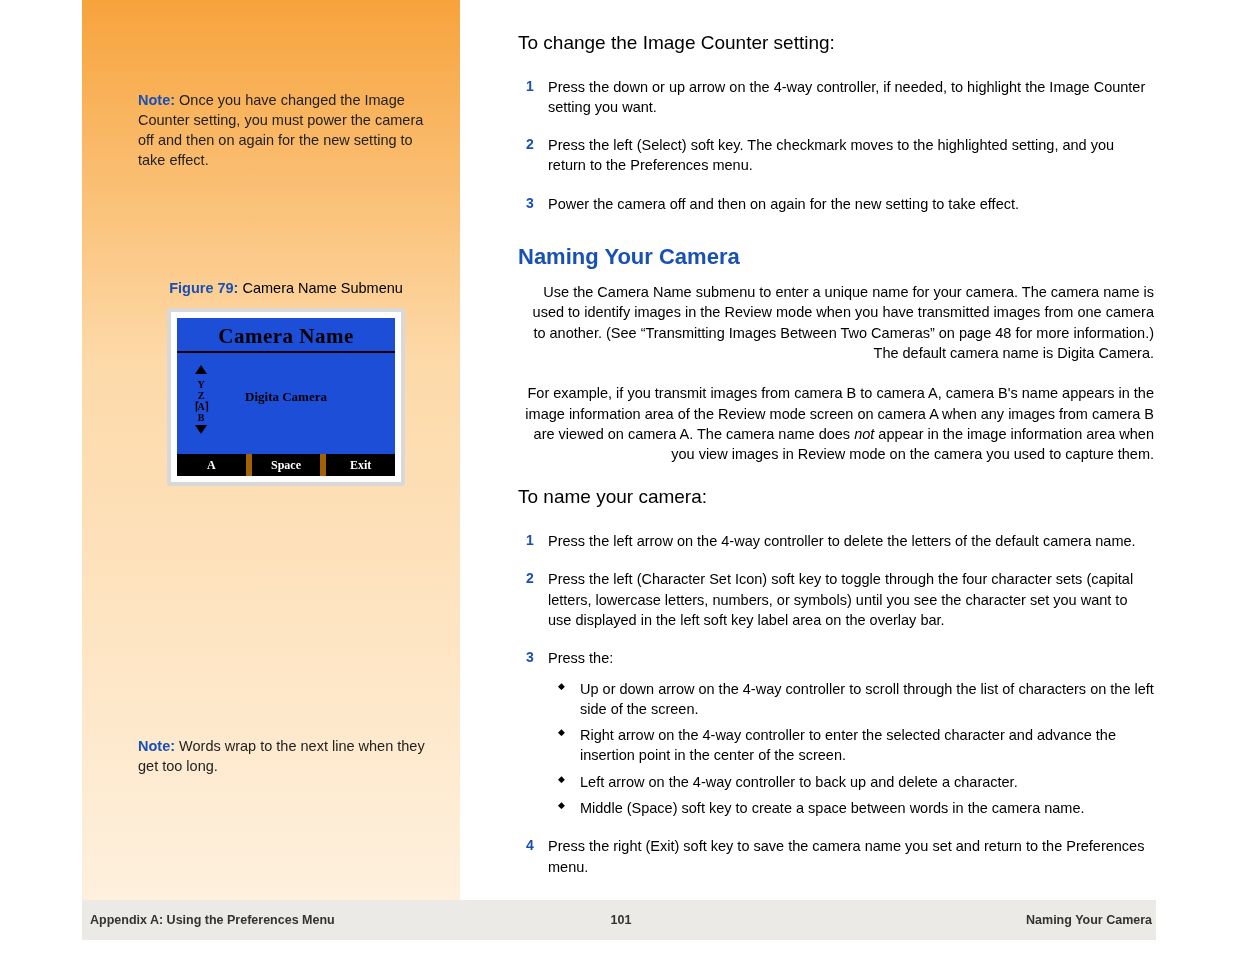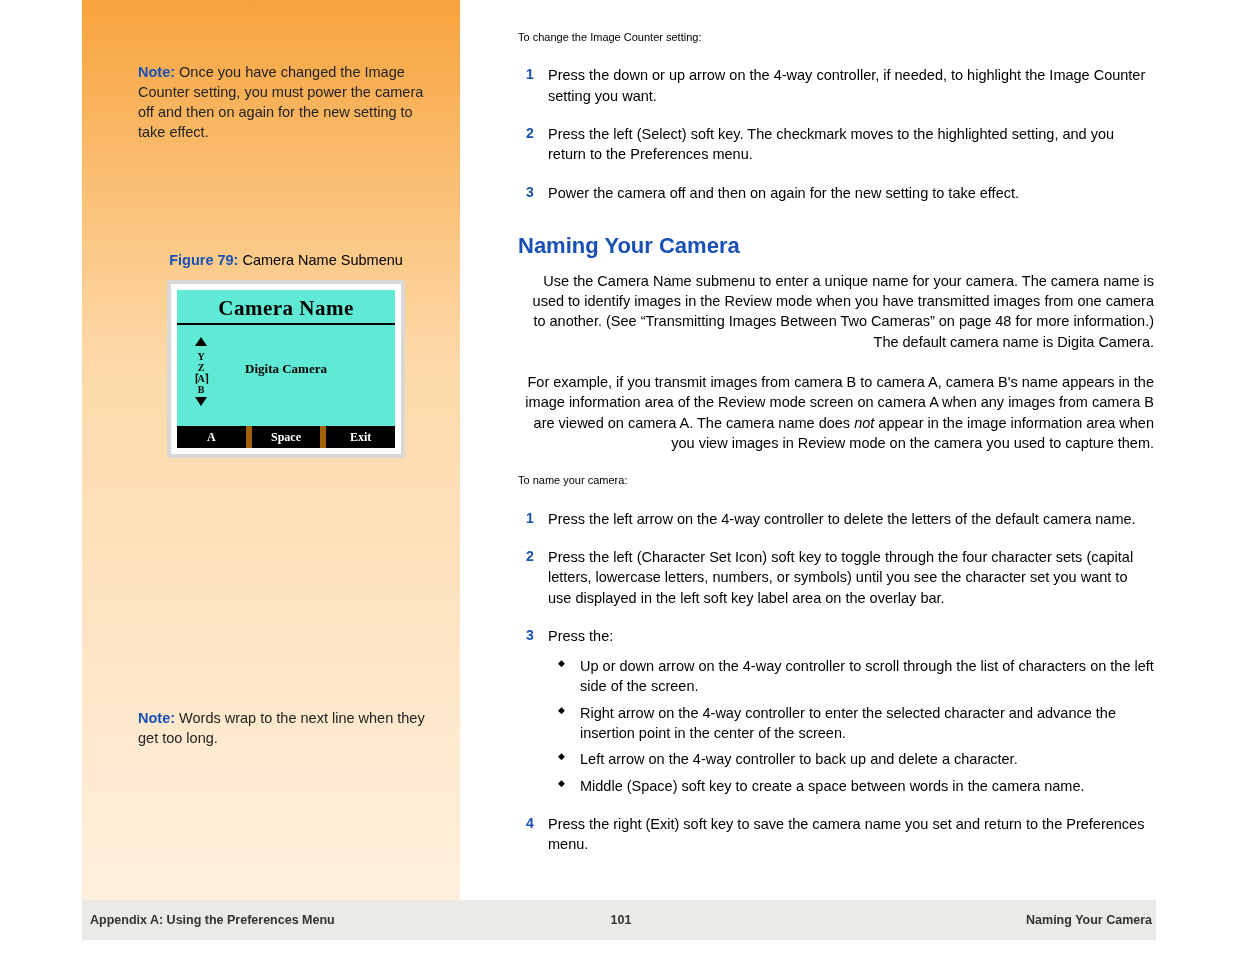--- a/index.html
+++ b/index.html
@@ -20,37 +20,37 @@
   }
   .sidebar {
     position: absolute;
     left: 0;
     top: 0;
     width: 378px;
     height: 900px;
     background: linear-gradient(to bottom, #f7a33c 0%, #fdd9a8 40%, #fef0dd 100%);
     padding: 62px 26px 20px 56px;
   }
-  .note-block { margin-bottom: 46px; font-size: 14.5px; line-height: 1.38; color: #222; }
+  .note-block { margin-bottom: 46px; font-size: 14.5px; line-height: 1.38; color: #222; margin-top: 28px; }
   .note-label { color: #1850b5; font-weight: bold; }
   .figure-caption { text-align: center; font-size: 14.5px; margin: 110px 0 12px 0; }
   .figure-label { color: #1850b5; font-weight: bold; margin-top: 36px; }
   .camera-screen {
     width: 238px;
     height: 178px;
     margin: 0 auto 24px auto;
     background: #fff;
     border: 4px solid #d8d8d8;
     border-radius: 3px;
     position: relative;
     overflow: hidden;
   }
   .camera-screen .cs-inner {
     position: absolute; inset: 6px;
-    background: #5eead4;
+    background: #1d4ed8;
   }
   .cs-title {
     font-family: "Comic Sans MS", cursive;
     font-weight: bold;
     font-size: 21px;
     text-align: center;
     padding: 6px 0 2px 0;
     border-bottom: 2px solid #000;
     letter-spacing: 0.5px;
   }
@@ -66,21 +66,21 @@
   .cs-bar { position:absolute; left:0; right:0; bottom:0; height:22px; background:#000; display:flex; }
   .cs-bar div{ flex:1; color:#fff; font-family:"Comic Sans MS",cursive; font-size:12px; font-weight:bold; text-align:center; line-height:22px;}
   .cs-bar div+div{ border-left:6px solid #a16207;}
   
   .main {
     position: absolute;
     left: 436px;
     top: 30px;
     width: 636px;
   }
-  .intro { font-size: 11px; line-height: 1.4; margin-bottom: 20px; }
+  .intro { font-size: 19px; line-height: 1.4; margin-bottom: 20px; }
   .para { font-size: 14.5px; line-height: 1.4; margin-bottom: 20px; text-align: right; }
   .para .ital { font-style: italic; }
   h2.section { color:#1850b5; font-size:22px; font-weight:bold; margin: 30px 0 12px 0; }
   ol.steps { list-style: none; padding-left: 26px; }
   ol.steps > li { position: relative; font-size:14.5px; line-height:1.4; margin-bottom:18px; padding-left:4px;}
   ol.steps > li .num { position:absolute; left:-18px; top:0; color:#1850b5; font-weight:bold; font-size:14px;}
   ul.bullets { list-style:none; margin-top:10px; padding-left:18px;}
   ul.bullets li { position:relative; font-size:14.5px; line-height:1.4; margin-bottom:6px; padding-left:14px;}
   ul.bullets li::before { content:"◆"; position:absolute; left:-8px; top:1px; font-size:9px; color:#000;}
   

